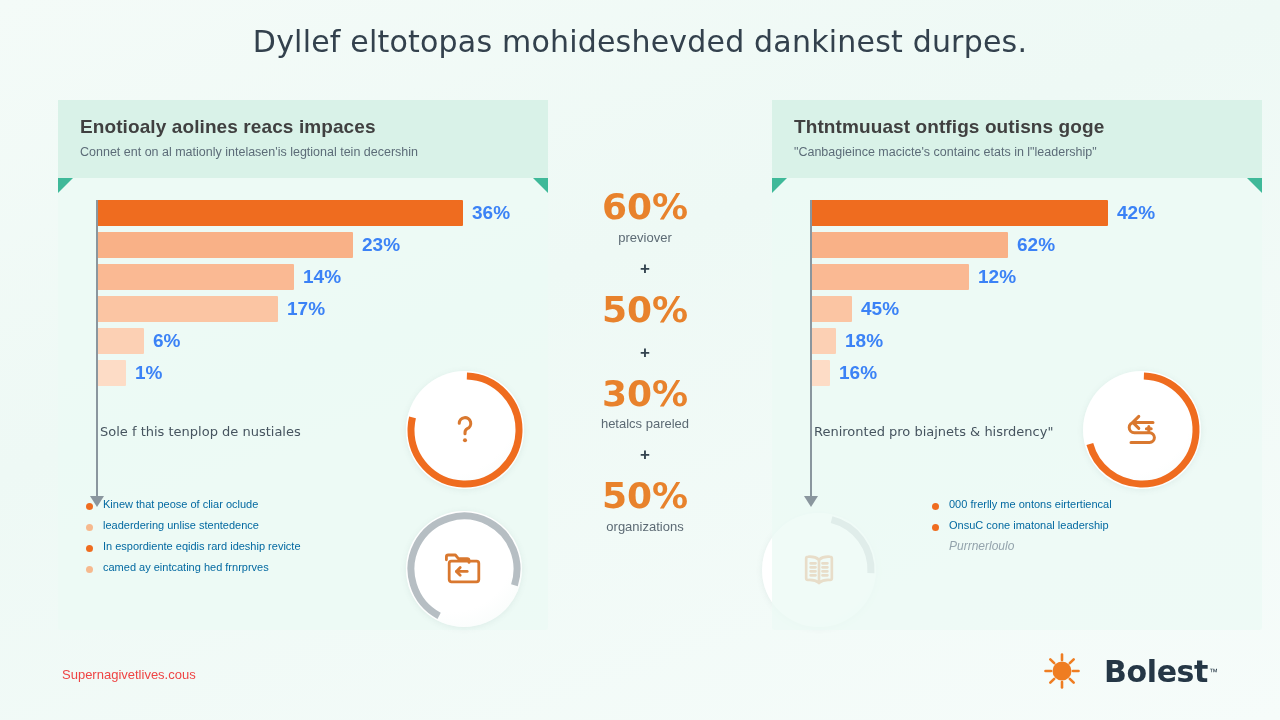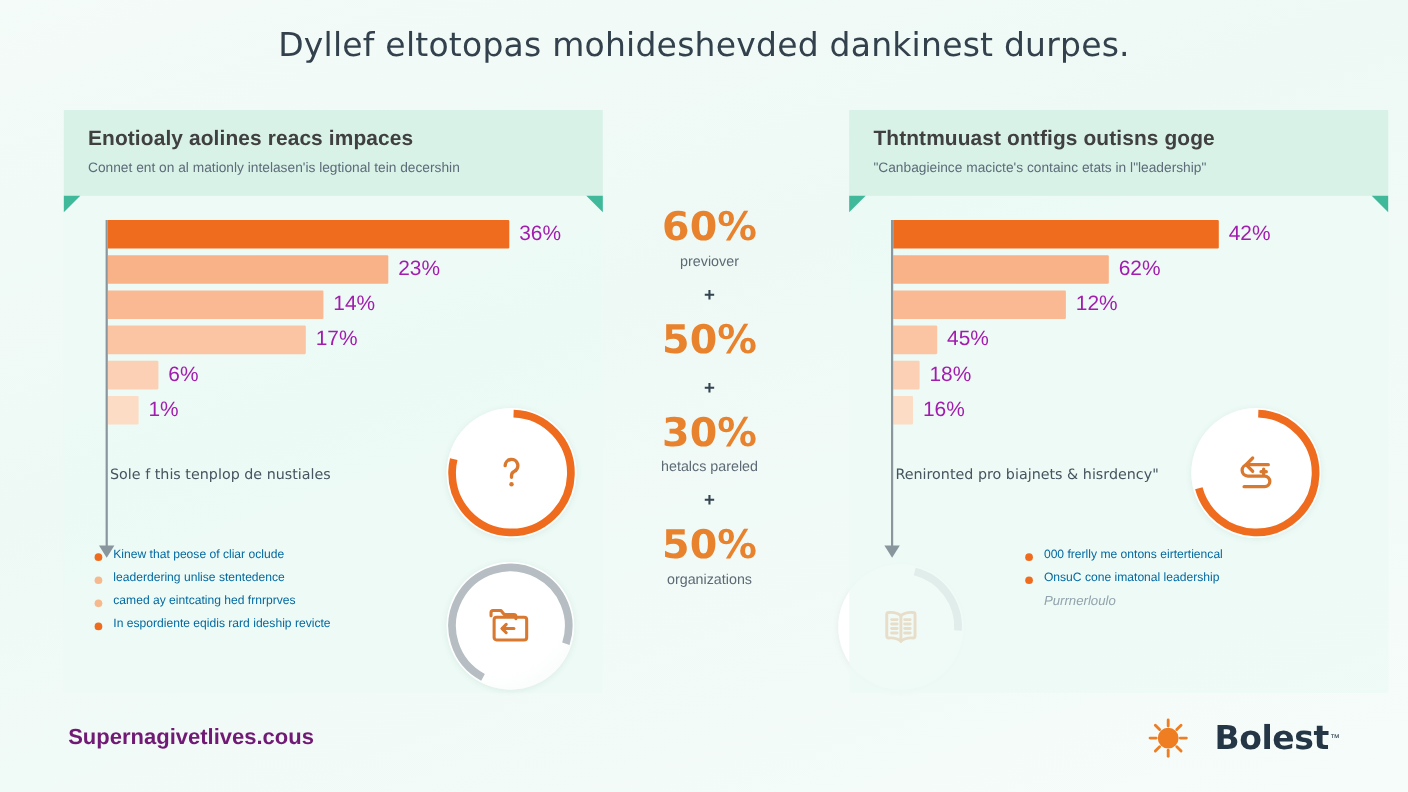--- a/index.html
+++ b/index.html
@@ -109,22 +109,22 @@
     align-items: center;
     height: 26px;
     margin-bottom: 6px;
   }
   .bar {
     height: 26px;
     border-radius: 0 1px 1px 0;
   }
   .bar-value {
     font-size: 19px;
-    font-weight: normal;
-    color: #a21caf;
+    font-weight: bold;
+    color: #3b82f6;
     margin-left: 9px;
     white-space: nowrap;
   }
 
   
   .mid-note {
     margin: 34px 0 0 42px;
     font-size: 13px;
     color: #46545f;
     font-family: "DejaVu Sans", sans-serif;
@@ -204,23 +204,22 @@
     font-weight: bold;
     color: #344450;
     margin: 14px 0 12px 0;
   }
 
   
   .footer-url {
     position: absolute;
     left: 62px;
     bottom: 38px;
-    font-size: 20px;
-    color: #701a75;
-    font-weight: bold;
+    font-size: 13px;
+    color: #ef4444;
   }
   .logo {
     position: absolute;
     right: 62px;
     bottom: 28px;
     display: flex;
     align-items: center;
     gap: 21px;
   }
   .logo-text {
@@ -286,26 +285,26 @@
   <div class="bullet-block">
     <div class="bullet">
       <span class="dot strong"></span>
       <span class="bullet-text">Kinew that peose of cliar oclude</span>
     </div>
     <div class="bullet">
       <span class="dot soft"></span>
       <span class="bullet-text">leaderdering unlise stentedence</span>
     </div>
     <div class="bullet">
+      <span class="dot strong"></span>
+      <span class="bullet-text">In espordiente eqidis rard ideship revicte</span>
+    </div>
+    <div class="bullet">
       <span class="dot soft"></span>
       <span class="bullet-text">camed ay eintcating hed frnrprves</span>
-    </div>
-    <div class="bullet">
-      <span class="dot strong"></span>
-      <span class="bullet-text">In espordiente eqidis rard ideship revicte</span>
     </div>
   </div>
 </div>
 
 <div class="badge" style="left:406px;top:371px;width:118px;height:118px;">
   <svg class="ring" width="118" height="118" viewBox="0 0 118 118">
     <circle cx="59" cy="59" r="54" fill="none" stroke="#ef6c1f" stroke-width="7" stroke-dasharray="265 339" stroke-linecap="butt" transform="rotate(-88 59 59)"></circle>
   </svg>
   <svg width="46" height="46" viewBox="0 0 24 24" fill="none" stroke="#d9782f" stroke-width="1.6" stroke-linecap="round" stroke-linejoin="round">
     <path d="M9 8.5a3 3 0 1 1 4.2 2.8c-.9.45-1.2 1.1-1.2 2.1v.6"></path>

